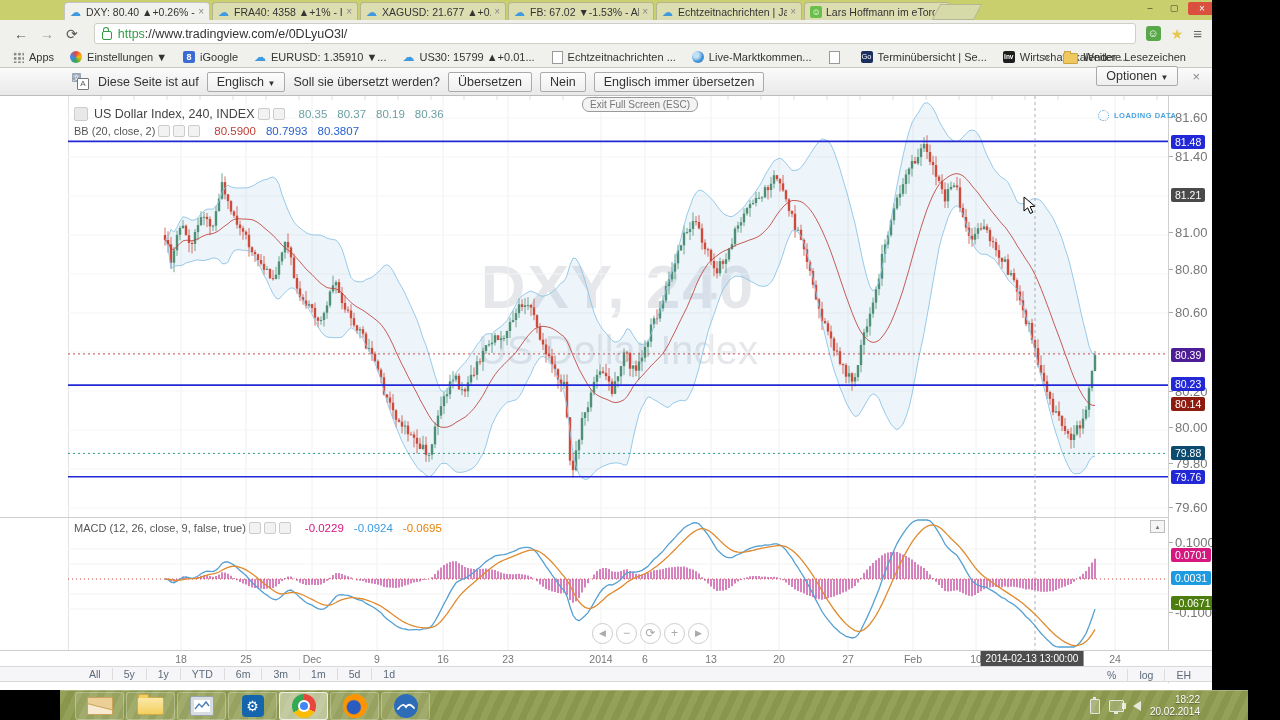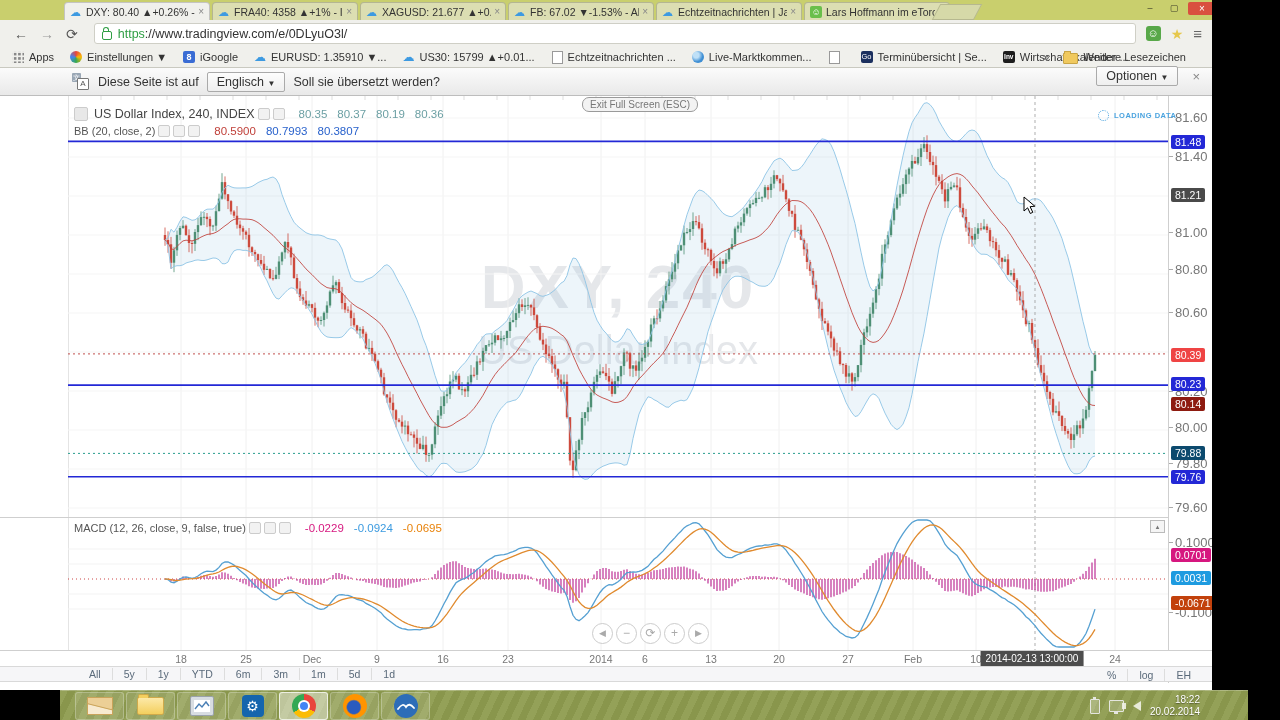--- a/index.html
+++ b/index.html
@@ -241,20 +241,25 @@
   </div>
 
   <div id="translatebar">
     <span id="translate-icon">
       <span class="p1">文</span>
       <span class="p2">A</span>
     </span>
     <span class="tb-text">Diese Seite ist auf</span>
     <button class="btn"><span>Englisch</span> <span style="font-size:8px">▼</span></button>
     <span class="tb-text">Soll sie übersetzt werden?</span>
+    <span id="tb-buttons" style="display:flex">
+        <button class="btn">Übersetzen</button>
+        <button class="btn">Nein</button>
+        <button class="btn">Englisch immer übersetzen</button>
+      </span>
     <div id="tb-right">
       <button class="btn" style="margin-right:0"><span>Optionen</span> <span style="font-size:8px">▼</span></button>
       <span id="tb-close">×</span>
     </div>
   </div>
 
   <div id="content">
     <div id="watermark">
       <div id="wm1">DXY, 240</div>
       <div id="wm2">US Dollar Index</div>
@@ -1340,30 +1345,30 @@
         <div class="pa-label tick" style="top: 54px;">81.40</div>
         <div class="pa-label tick" style="top: 130px;">81.00</div>
         <div class="pa-label tick" style="top: 167px;">80.80</div>
         <div class="pa-label tick" style="top: 210px;">80.60</div>
         <div class="pa-label tick" style="top: 289px;">80.20</div>
         <div class="pa-label tick" style="top: 325px;">80.00</div>
         <div class="pa-label tick" style="top: 361px;">79.80</div>
         <div class="pa-label tick" style="top: 405px;">79.60</div>
         <div class="pa-badge" style="top: 39px; background: rgb(35, 40, 214);">81.48</div>
         <div class="pa-badge" style="top: 92px; background: rgb(74, 74, 74);">81.21</div>
-        <div class="pa-badge" style="top: 252px; background: #ef4444;">80.39</div>
+        <div class="pa-badge" style="top: 252px; background: #4c1d95;">80.39</div>
         <div class="pa-badge" style="top: 281px; background: rgb(35, 40, 214);">80.23</div>
         <div class="pa-badge" style="top: 301px; background: rgb(142, 27, 16);">80.14</div>
         <div class="pa-badge" style="top: 350px; background: #0c4a6e;">79.88</div>
         <div class="pa-badge" style="top: 374px; background: rgb(35, 40, 214);">79.76</div>
         <div class="pa-label tick" style="top: 440px;">0.1000</div>
         <div class="pa-label tick" style="top: 510px;">-0.1000</div>
         <div class="pa-badge" style="top: 452px; background: rgb(214, 23, 127);">0.0701</div>
         <div class="pa-badge" style="top: 475px; background: rgb(30, 155, 224);">0.0031</div>
-        <div class="pa-badge" style="top: 500px; background: #c2410c;">-0.0671</div>
+        <div class="pa-badge" style="top: 500px; background: #4d7c0f;">-0.0671</div>
       </div>
     <div id="macd-collapse">▴</div>
 
     <div id="nav-buttons">
       <div class="navc">◀</div>
       <div class="navc" style="font-size:12px">−</div>
       <div class="navc" style="font-size:12px">⟳</div>
       <div class="navc" style="font-size:12px">+</div>
       <div class="navc">▶</div>
     </div>

